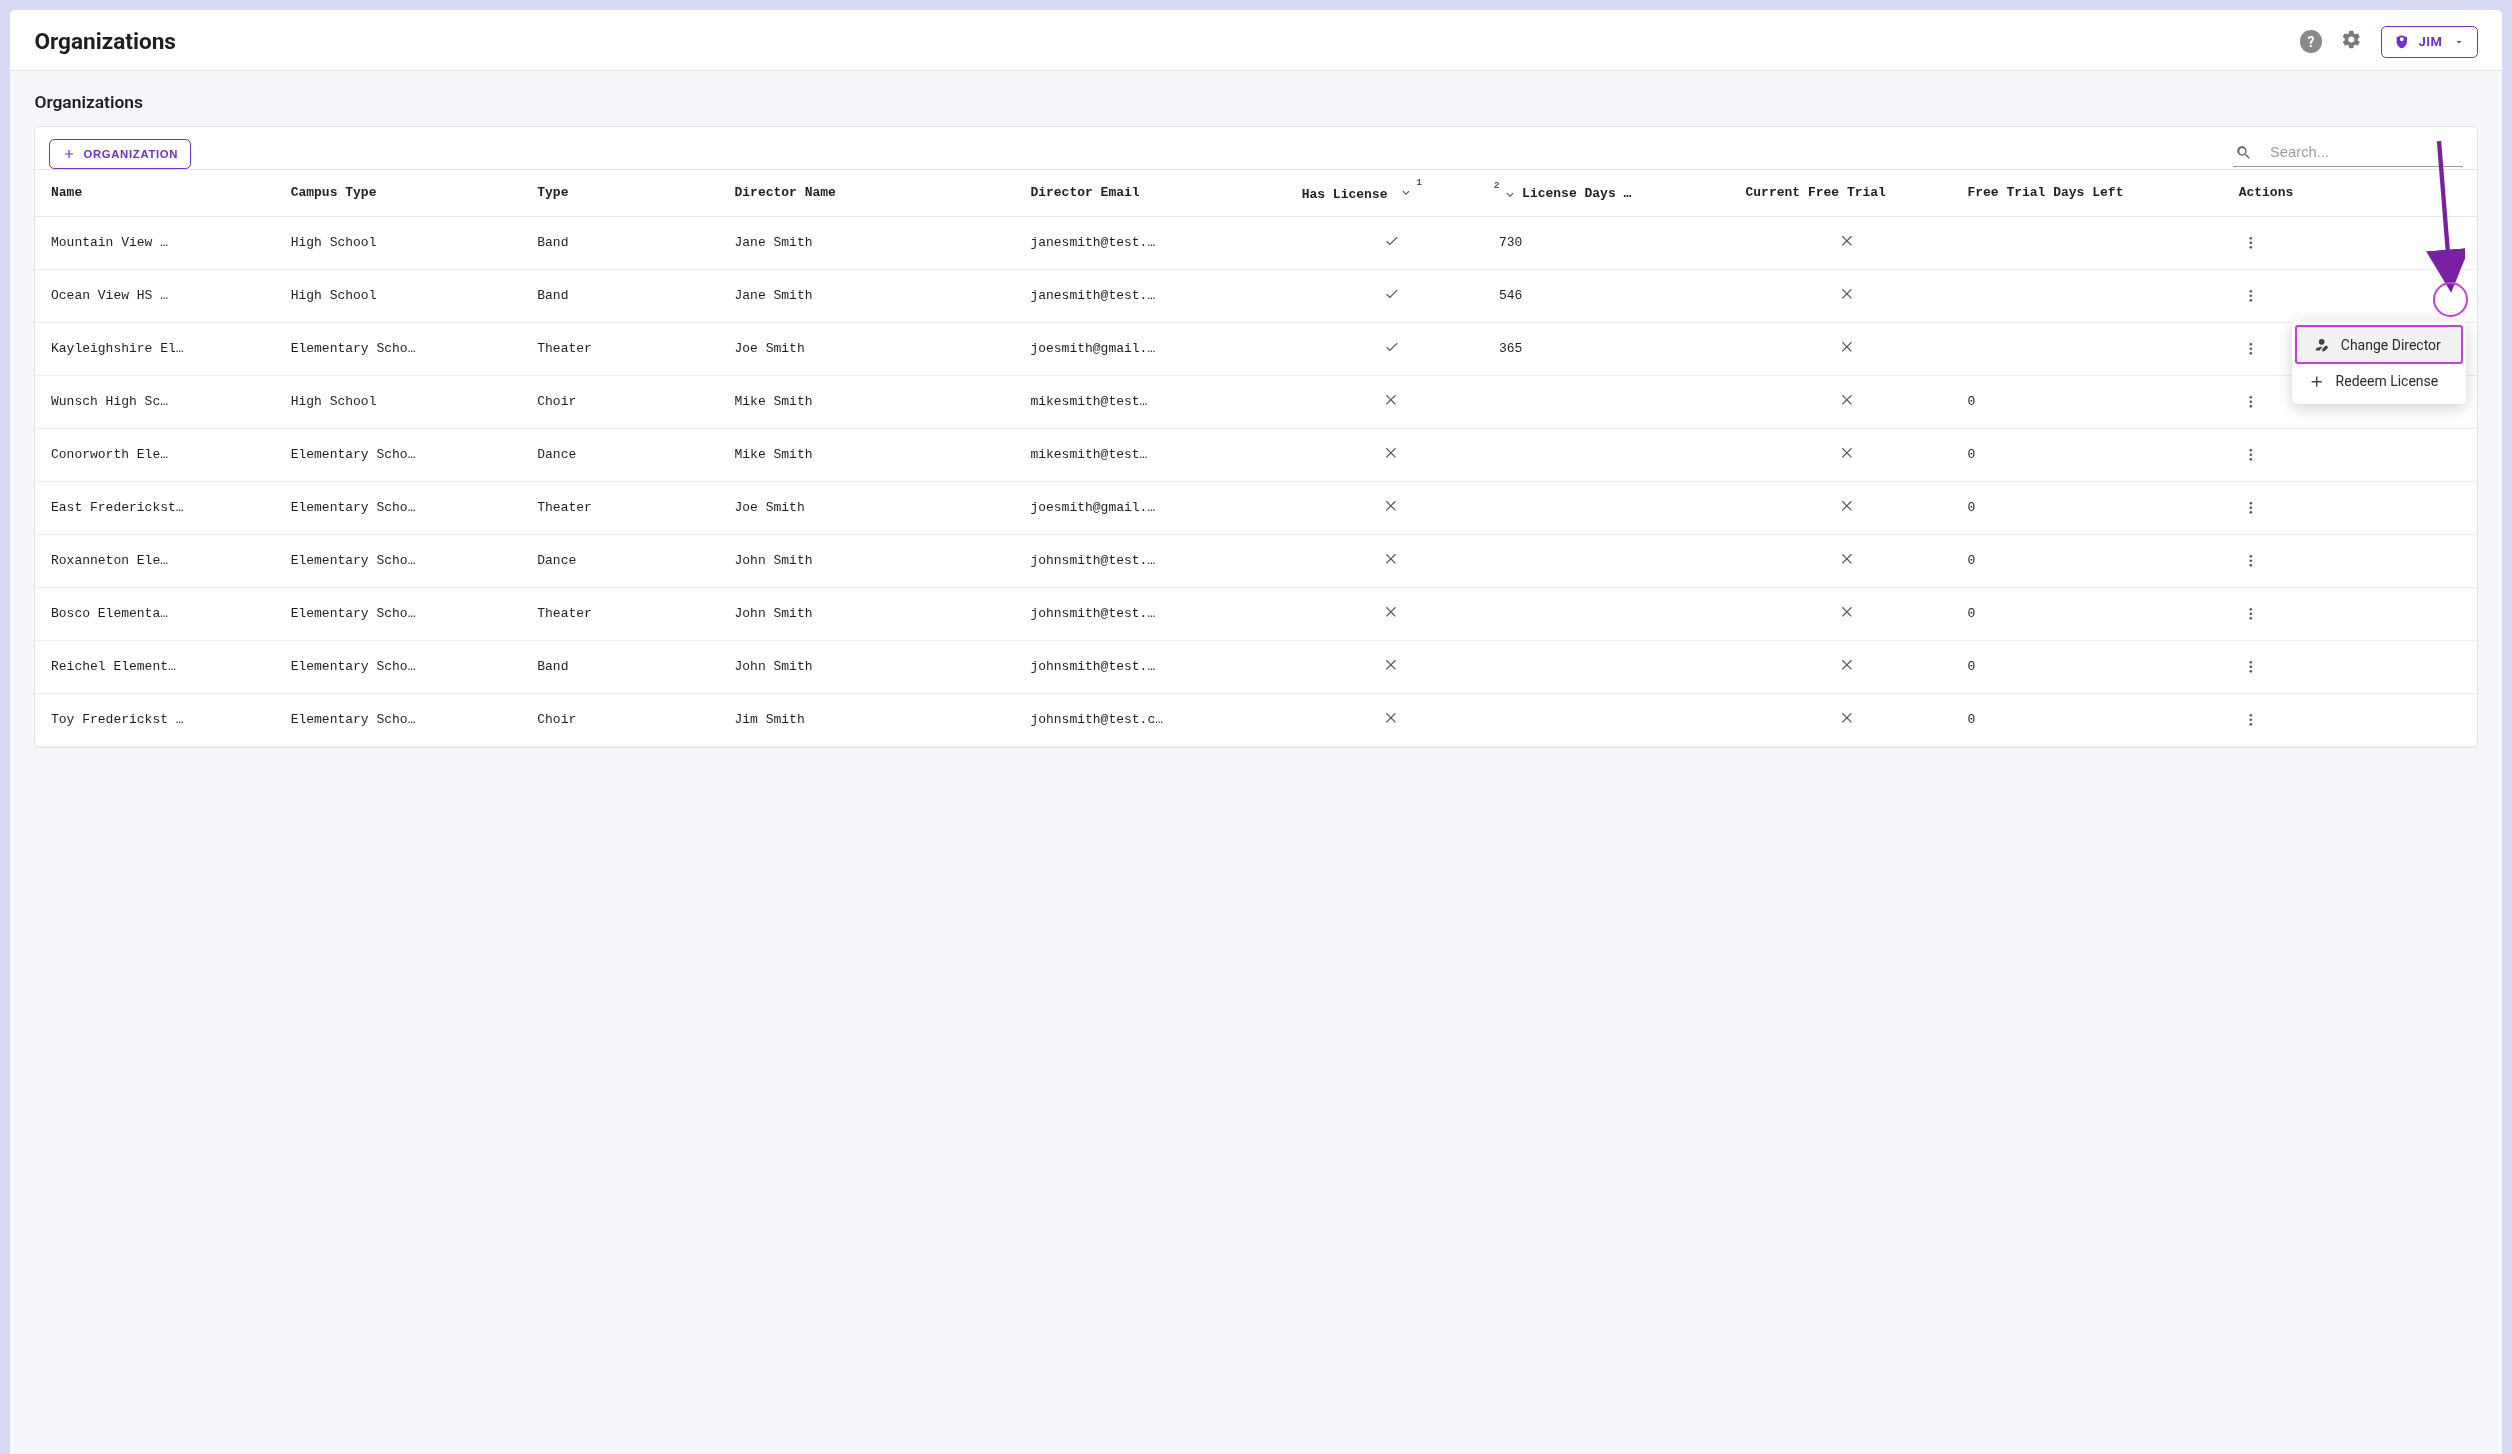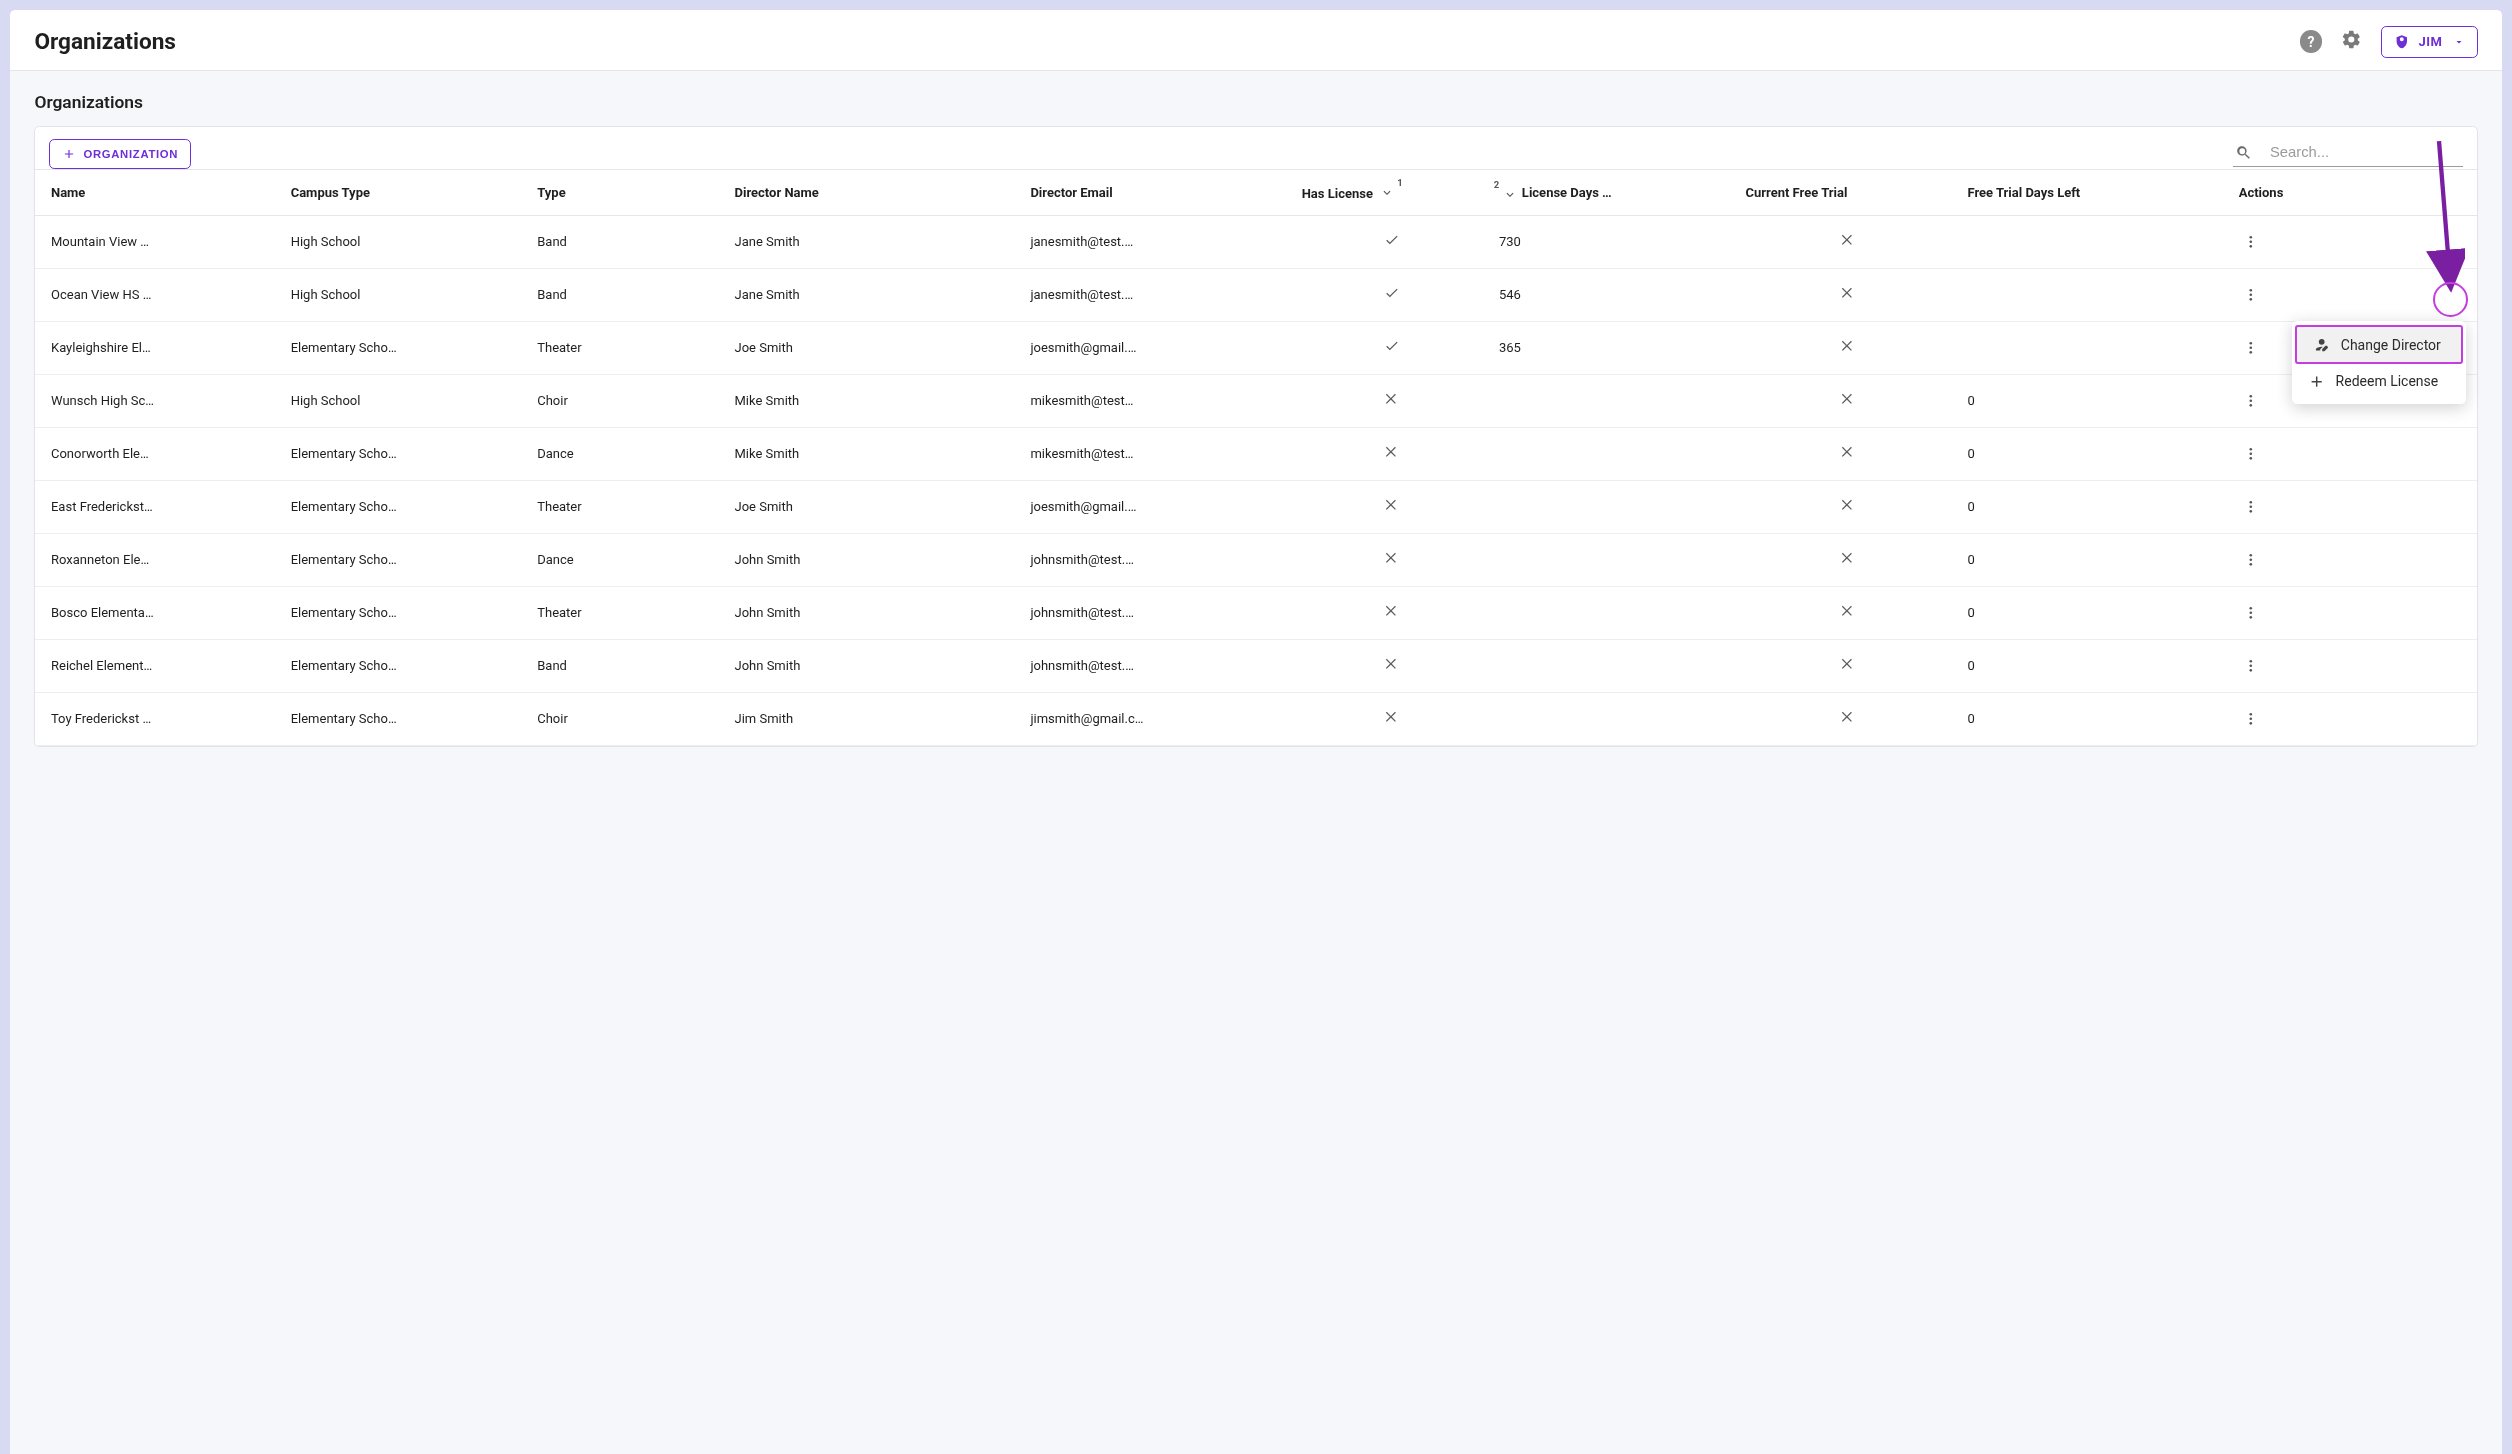--- a/index.html
+++ b/index.html
@@ -112,20 +112,21 @@
     font-size: 11.3px;
     cursor: pointer;
   }
   .tool-btn svg { width: 15.6px; height: 15.6px; }
 
   
   .tbl {
     width: 100%;
     border-collapse: collapse;
     table-layout: fixed;
+    font-family: Liberation Mono, monospace;
   }
   .tbl th, .tbl td {
     text-align: left;
     padding: 14px 8.7px;
     font-size: 13px;
     white-space: nowrap;
     overflow: hidden;
     text-overflow: ellipsis;
   }
   .tbl thead th {
@@ -541,21 +542,21 @@
                     <circle cx="12" cy="12" r="2"></circle>
                     <circle cx="12" cy="19" r="2"></circle>
                   </svg>
                 </span></td>
             </tr>
             <tr>
               <td class="col-name">Toy Frederickst …</td>
               <td>Elementary Scho…</td>
               <td>Choir</td>
               <td>Jim Smith</td>
-              <td>jimsmith@gmail.c…</td>
+              <td>johnsmith@test.c…</td>
               <td class="th-center"><span class="cell-icon">
                   <svg viewBox="0 0 24 24" fill="currentColor">
                     <path d="M18.3 5.71 12 12l6.3 6.29-1.41 1.42L10.59 13.4 4.3 19.71 2.89 18.29 9.17 12 2.89 5.71 4.3 4.29l6.29 6.3 6.3-6.3z"></path>
                   </svg>
                 </span></td>
               <td class="col-days"></td>
               <td class="th-center"><span class="cell-icon">
                   <svg viewBox="0 0 24 24" fill="currentColor">
                     <path d="M18.3 5.71 12 12l6.3 6.29-1.41 1.42L10.59 13.4 4.3 19.71 2.89 18.29 9.17 12 2.89 5.71 4.3 4.29l6.29 6.3 6.3-6.3z"></path>
                   </svg>

